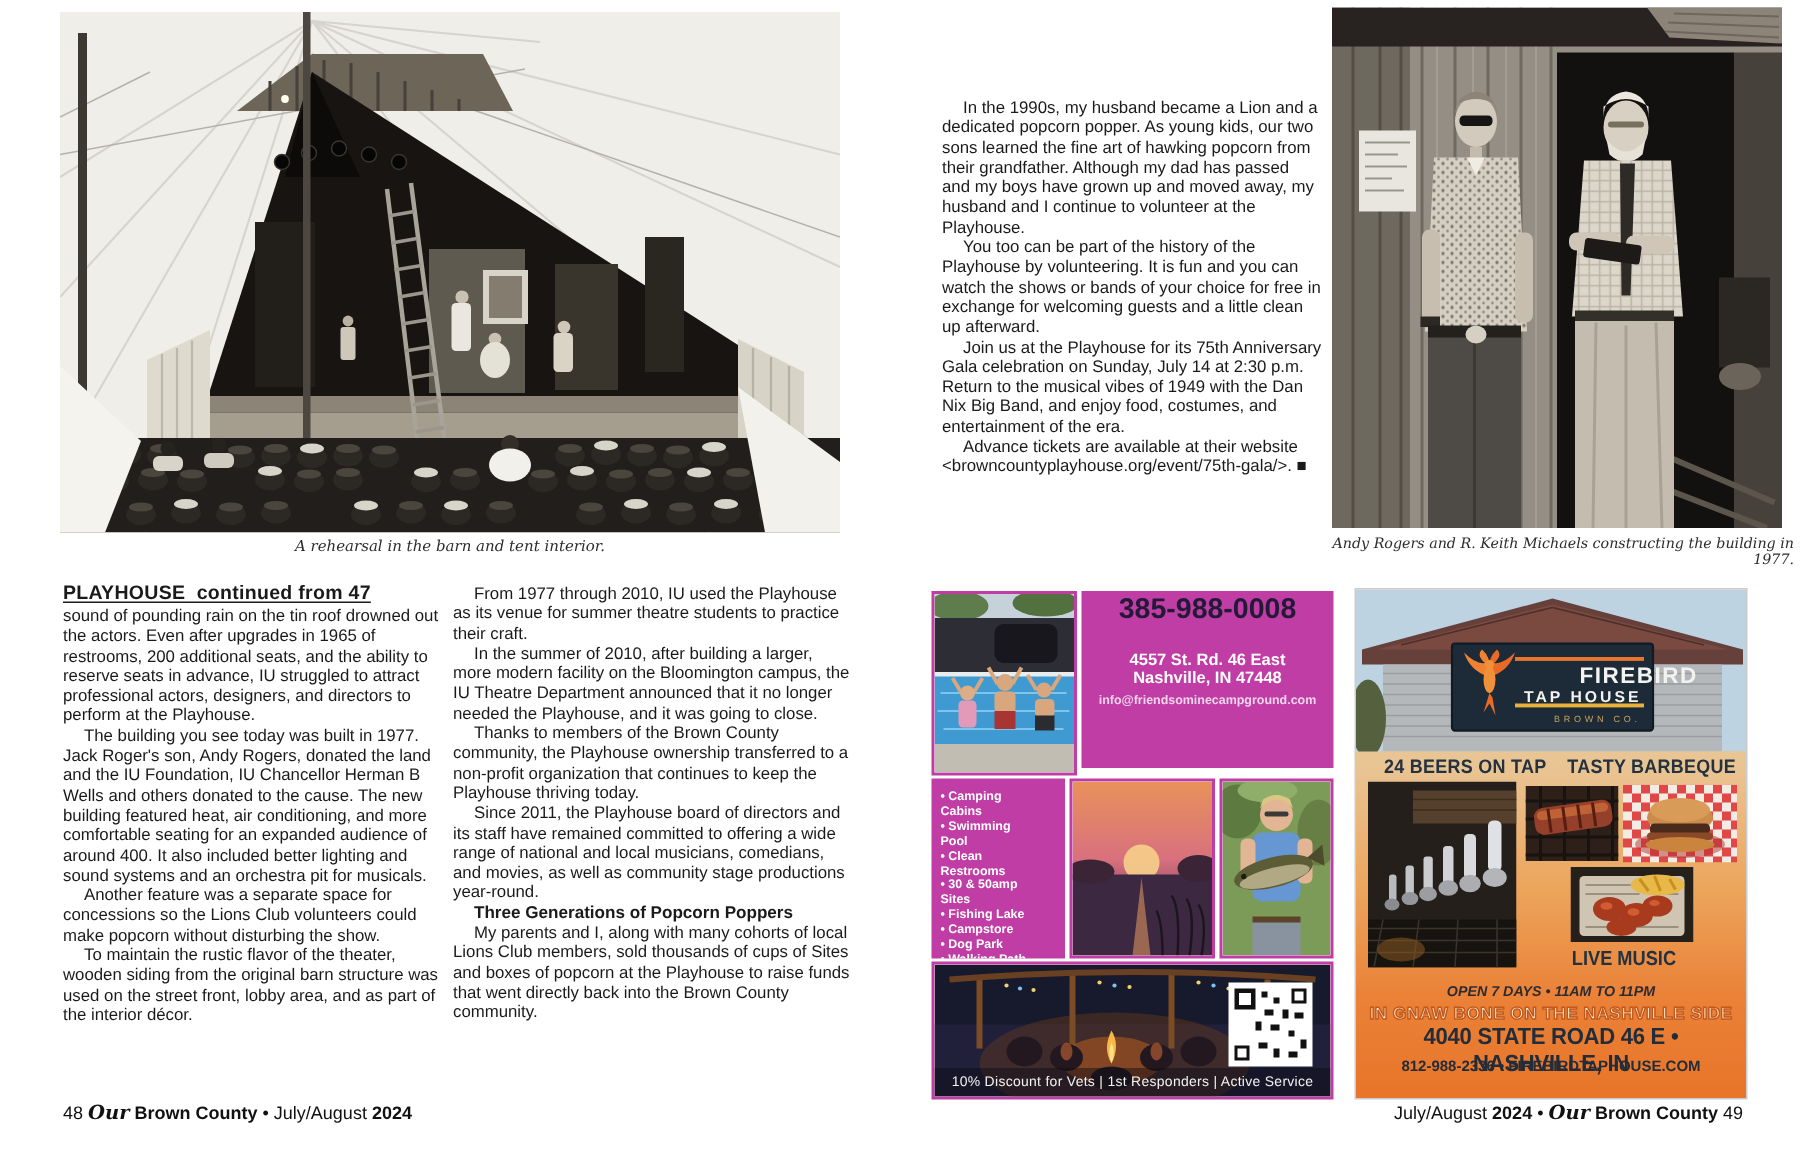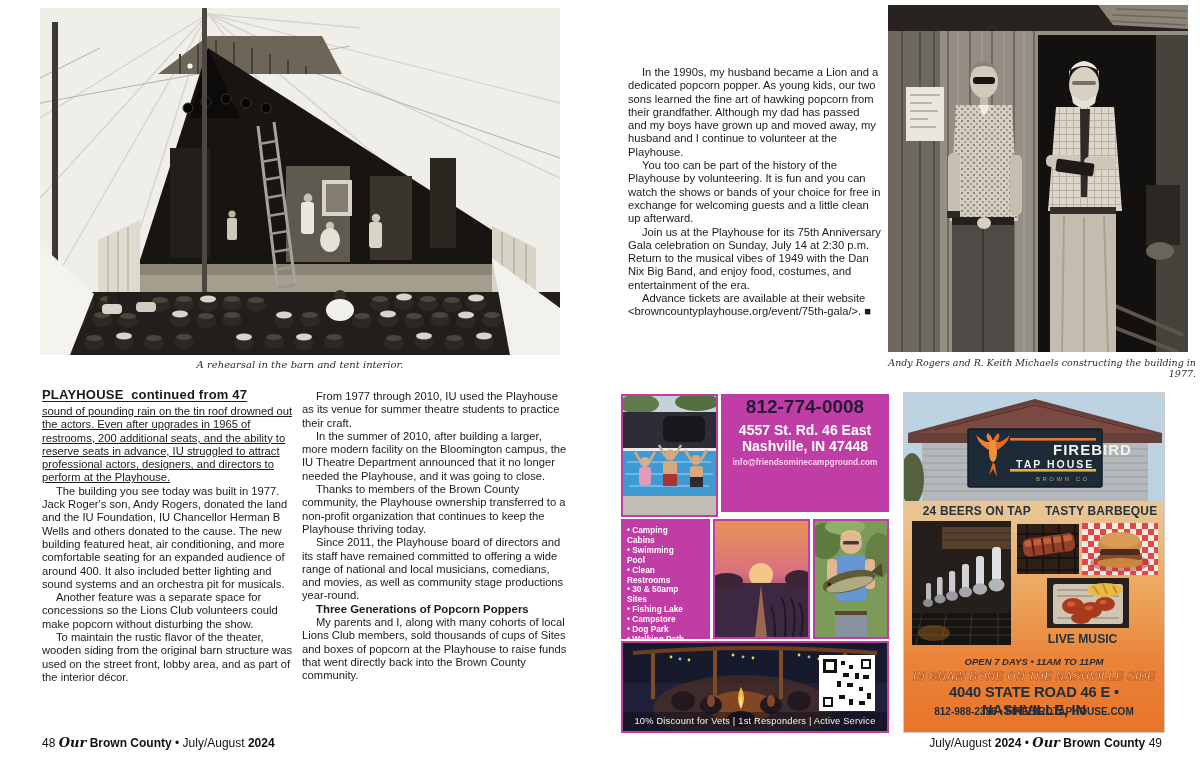--- a/index.html
+++ b/index.html
@@ -4,52 +4,52 @@
 <style>
   html,body{margin:0;padding:0;background:#888;}
   #page{position:relative;width:1200px;height:784px;background:#ffffff;overflow:hidden;
         font-family:"Liberation Sans",sans-serif;color:#1a1a1a;}
   .abs{position:absolute;}
   
   .caption{font-family:"DejaVu Serif",serif;font-style:italic;font-size:10px;color:#2b2b2b;text-align:center;}
   .heading{font-size:13px;font-weight:bold;text-decoration:underline;text-underline-offset:2px;letter-spacing:.2px;}
   .col{font-size:11.2px;line-height:13.3px;text-align:left;}
   .col p{margin:0;text-indent:14px;}
-  .col.no-indent-first p:first-child{text-indent:0;text-decoration:underline;}
+  .col.no-indent-first p:first-child{text-indent:0;}
   .subhead{margin:0;text-indent:14px;font-weight:bold;font-size:11.4px;line-height:13.3px;}
   .footer{font-size:12px;color:#111;white-space:nowrap;}
   .footer b{font-weight:bold;}
   .script{font-family:"DejaVu Serif",serif;font-style:italic;font-weight:bold;font-size:13px;}
   
   .fom-cell{box-sizing:border-box;border:2px solid #bf3da4;overflow:hidden;}
   .fom-panel{box-sizing:border-box;background:#bf3da4;color:#fff;overflow:hidden;}
   .fom-top{display:flex;align-items:center;padding:6px 4px 2px 4px;}
   .fom-brand{line-height:1.05;}
   .fom-tag{font-size:6.3px;font-weight:bold;letter-spacing:.4px;}
   .fom-name{font-size:15.5px;font-weight:bold;letter-spacing:.3px;}
   .fom-sub{font-size:7.2px;font-weight:bold;letter-spacing:1.1px;border-top:1px solid rgba(255,255,255,.7);padding-top:1px;margin-top:1px;}
   .fom-phone{font-size:19px;font-weight:bold;color:#241a38;text-align:center;margin-top:2px;}
-  .fom-addr{font-size:14px;font-weight:bold;text-align:center;margin-top:4px;}
+  .fom-addr{font-size:11px;font-weight:bold;text-align:center;margin-top:16px;}
   .fom-addr span{display:inline-block;margin:0 4px;}
   .fom-email{font-size:8.3px;font-weight:bold;color:rgba(255,255,255,.78);text-align:center;margin-top:3px;}
   .fom-amenities{margin:0;padding:7px 17px 0 6px;list-style:none;}
   .fom-amenities li{font-size:8.3px;font-weight:bold;line-height:9.9px;color:#fff;}
   .fom-amenities li::before{content:"• ";}
   .fom-banner{position:absolute;left:0;right:0;bottom:0;height:19px;background:rgba(10,10,20,.45);
               color:#f2f2f2;font-size:9.3px;line-height:19px;text-align:center;letter-spacing:.2px;}
   
   .fb{box-sizing:border-box;border:1px solid #cccccc;
       background:linear-gradient(180deg,#e9d2a6 0px,#ecc astronom 0) ;
       background:linear-gradient(180deg,#ead3a8 0px,#e9c493 120px,#eca55c 200px,#ea8238 270px,#e87428 341px);
       overflow:hidden;}
   .fb-feature{position:absolute;font-size:13px;font-weight:800;color:#243240;letter-spacing:.2px;
               transform:scaleX(.92);transform-origin:center;white-space:nowrap;}
   .fb-live{position:absolute;font-size:13.5px;font-weight:800;color:#243240;transform:scaleX(.9);white-space:nowrap;}
   .fb-hours{position:absolute;width:100%;text-align:center;font-size:9.5px;font-weight:800;font-style:italic;color:#2c2c30;}
-  .fb-loc{position:absolute;width:100%;text-align:center;font-size:11.5px;font-weight:800;font-style:italic;
+  .fb-loc{position:absolute;width:100%;text-align:center;font-size:11.5px;font-weight:800;
           color:#fff3dd;-webkit-text-stroke:1px #c2591c;letter-spacing:.3px;}
   .fb-addr{position:absolute;width:100%;text-align:center;font-size:15.5px;font-weight:900;color:#232d39;
            transform:scaleX(.95);letter-spacing:-.2px;}
   .fb-contact{position:absolute;width:100%;text-align:center;font-size:10px;font-weight:800;color:#232d39;}
   img,svg{display:block;}
 </style>
 </head>
 <body>
 
 <div id="page">
@@ -385,21 +385,21 @@
       <circle cx="47" cy="59" r="5.6" fill="#d9a77e"></circle>
         <rect x="40" y="65" width="14" height="14" rx="3" fill="#d9a77e"></rect>
         <rect x="40" y="78" width="14" height="12" fill="#a83434"></rect>
       <circle cx="73" cy="64" r="5" fill="#d9a77e"></circle>
         <rect x="67" y="70" width="13" height="12" rx="3" fill="#d9a77e"></rect>
         <rect x="67" y="81" width="13" height="10" fill="#2c2c30"></rect>
     </svg>
   </div>
 
   <div class="abs fom-panel" style="left:721px;top:394px;width:168px;height:118px;">
-    <div class="fom-phone">812-774-0008</div>
+    <div class="fom-phone">385-988-0008</div>
     <div class="fom-addr">
       <span>4557 St. Rd. 46 East</span>
       <span>Nashville, IN 47448</span>
     </div>
     <div class="fom-email">info@friendsominecampground.com</div>
 
   </div>
 
   <div class="abs fom-panel" style="left:621px;top:519px;width:89px;height:120px;">
     <ul class="fom-amenities">

